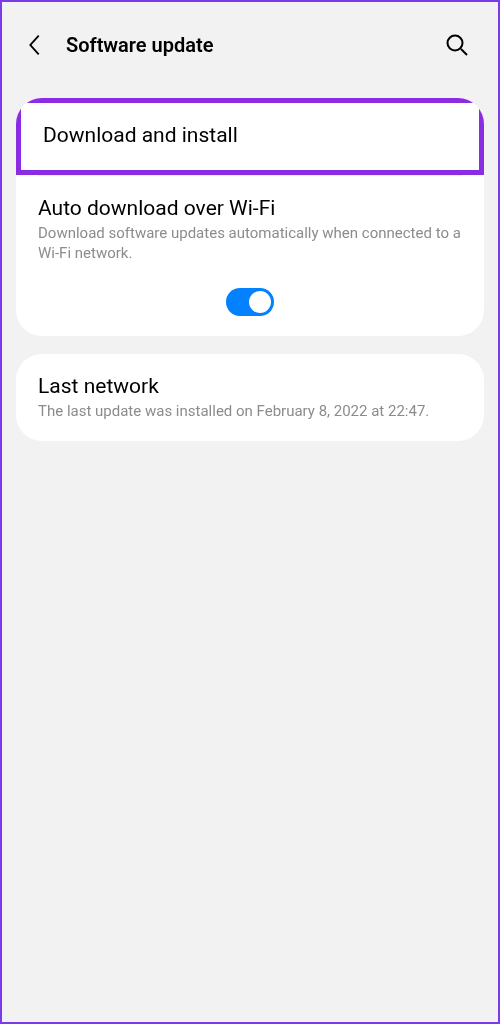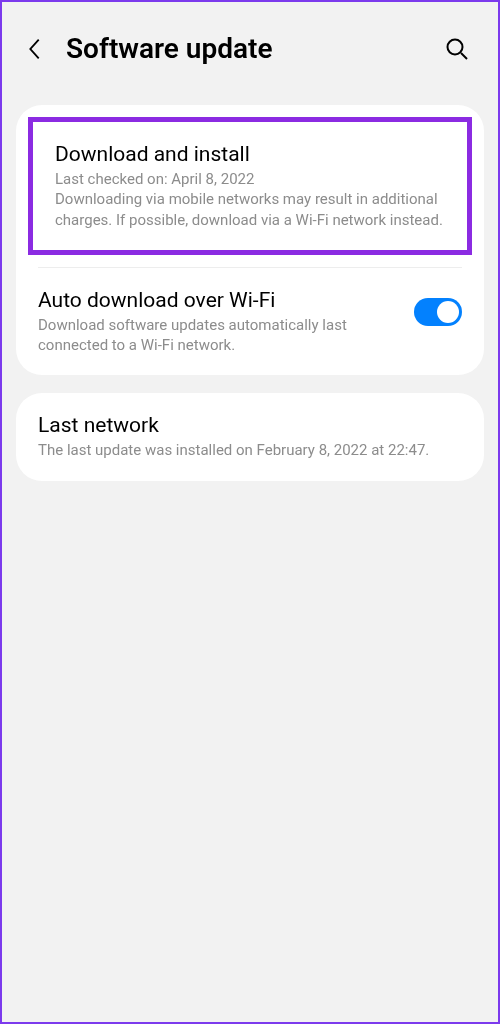--- a/index.html
+++ b/index.html
@@ -27,21 +27,21 @@
       align-items: center;
       justify-content: center;
       cursor: pointer;
       margin-right: 18px;
     }
     .back-icon svg {
       width: 18px;
       height: 26px;
     }
     .page-title {
-      font-size: 28px;
+      font-size: 20px;
       font-weight: 600;
       color: #000;
       flex: 1;
     }
     .search-icon {
       width: 26px;
       height: 26px;
       display: flex;
       align-items: center;
       justify-content: center;
@@ -61,42 +61,43 @@
       overflow: hidden;
       margin-bottom: 18px;
     }
     .card-item {
       padding: 20px 22px 20px 22px;
       position: relative;
     }
     .highlighted {
       border: 5px solid #8b2be2;
       border-radius: 0;
-      margin: 12px;
+      margin: 0;
     }
     .item-title {
       font-size: 21px;
       color: #000;
       font-weight: 400;
       margin-bottom: 3px;
     }
     .item-subtitle {
       font-size: 15px;
       color: #8c8c8c;
       line-height: 1.35;
     }
     .divider {
       height: 1px;
       background: #ededed;
       margin: 0 22px;
     }
     .toggle-row {
       display: flex;
-      align-items: flex-start;
+      align-items: center;
       gap: 14px;
+      flex-direction: column;
     }
     .toggle-text {
       flex: 1;
     }
     .toggle {
       position: relative;
       width: 48px;
       height: 28px;
       background: #0381fe;
       border-radius: 14px;
@@ -129,29 +130,27 @@
       <circle cx="10" cy="10" r="7.5"></circle>
       <line x1="16" y1="16" x2="22" y2="22"></line>
     </svg>
   </div>
 </div>
 
 <div class="content">
   <div class="card">
     <div class="card-item highlighted">
       <div class="item-title">Download and install</div>
-      <div class="item-subtitle" style="white-space: pre-line;">Last checked on: April 8, 2022
-Downloading via mobile networks may result in additional charges. If possible, download via a Wi-Fi network instead.</div>
     </div>
     <div class="divider"></div>
     <div class="card-item">
       <div class="toggle-row">
         <div class="toggle-text">
           <div class="item-title">Auto download over Wi-Fi</div>
-          <div class="item-subtitle">Download software updates automatically last connected to a Wi-Fi network.</div>
+          <div class="item-subtitle">Download software updates automatically when connected to a Wi-Fi network.</div>
         </div>
         <div class="toggle">
           <div class="toggle-knob"></div>
         </div>
       </div>
     </div>
   </div>
 
   <div class="card">
     <div class="card-item">

